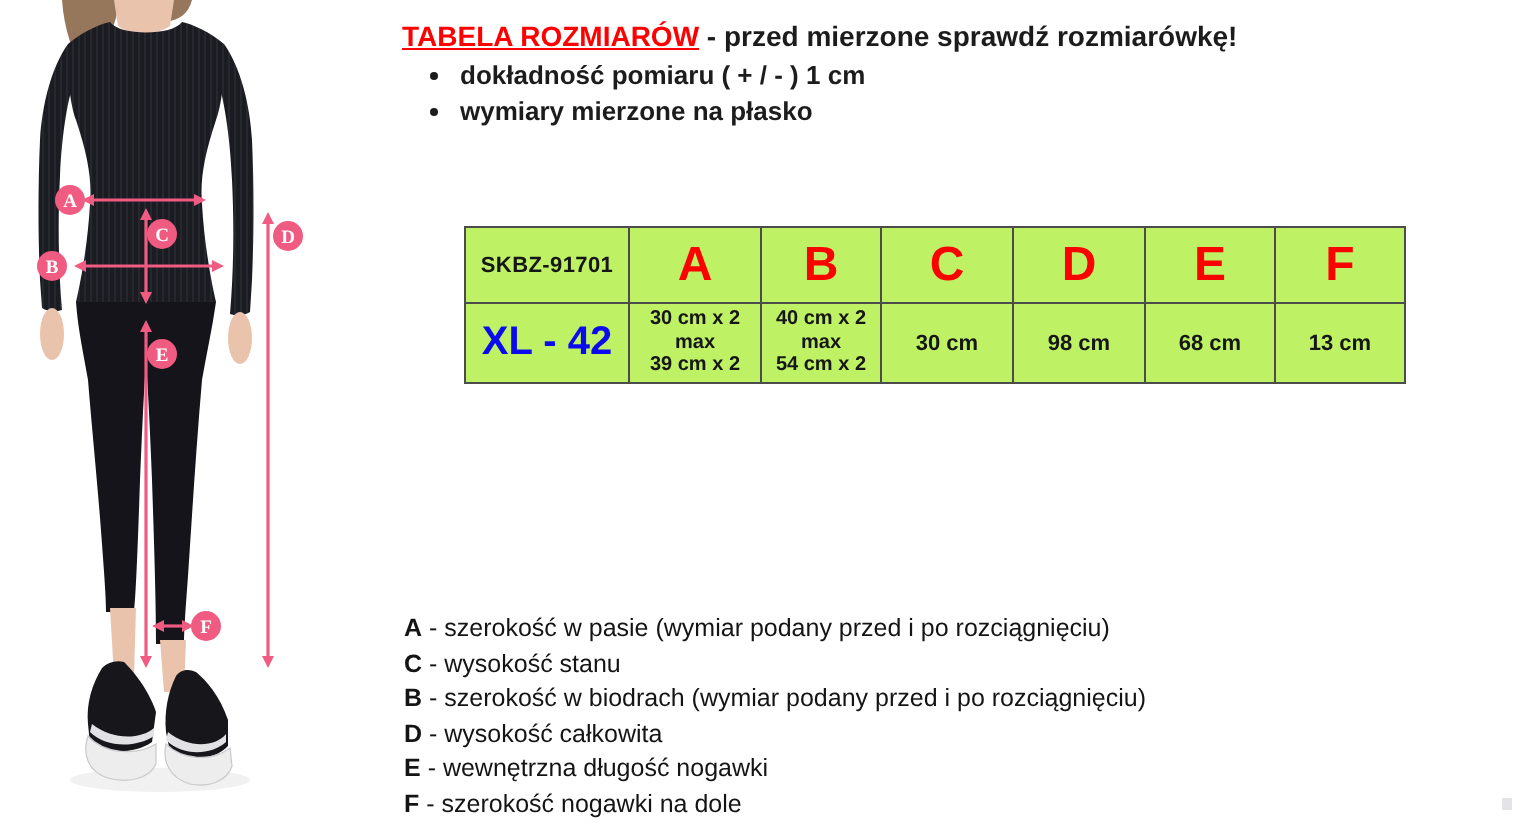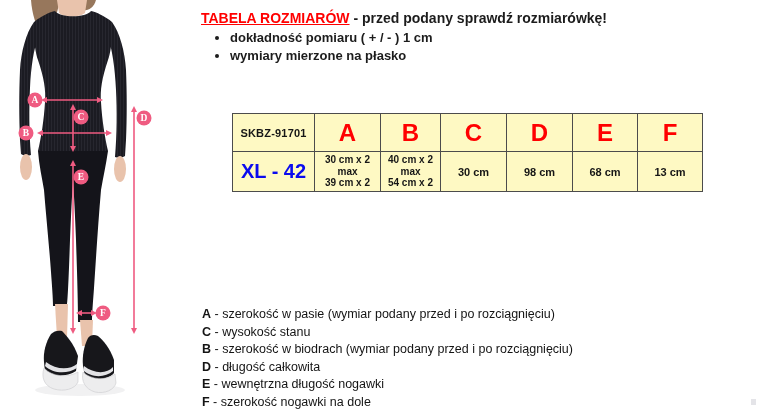--- a/index.html
+++ b/index.html
@@ -13,21 +13,21 @@
   .title-row{position:absolute;left:201px;top:10px;font-weight:bold;font-size:14px;color:#1c1c1c;white-space:nowrap;}
   .t-red{color:#ff0000;text-decoration:underline;}
 
   
   .bullets{position:absolute;left:216px;top:29px;margin:0;padding:0 0 0 14px;
            font-weight:bold;font-size:13px;color:#1c1c1c;}
   .bullets li{line-height:17.5px;list-style:disc;}
 
   
   .size-table{position:absolute;left:232px;top:113px;width:470px;
-              border-collapse:collapse;table-layout:fixed;background:#fef9c3;}
+              border-collapse:collapse;table-layout:fixed;background:#bef264;}
   .size-table th,.size-table td{border:1px solid #4c4c4c;text-align:center;vertical-align:middle;padding:0;}
   .size-table thead tr{height:38px;}
   .size-table tbody tr{height:40px;}
   .code-cell{font-size:11px;font-weight:bold;color:#161616;letter-spacing:.2px;}
   .col-cell{font-size:24px;font-weight:bold;color:#ff0000;}
   .size-cell{font-size:20px;font-weight:bold;color:#0b0bee;}
   .val-cell{font-size:11px;font-weight:bold;color:#161616;}
   .val-cell.multi{white-space:pre-line;font-size:10px;line-height:11.5px;}
 
   
@@ -139,21 +139,21 @@
           <text class="marker-letter" x="81" y="180.4" text-anchor="middle">E</text>
         </g>
         <g>
           <circle cx="103" cy="313" r="7.5" fill="#ef5b81"></circle>
           <text class="marker-letter" x="103" y="316.4" text-anchor="middle">F</text>
         </g>
       </g>
     </svg>
   </div>
 
-  <div class="title-row"><span class="t-red">TABELA ROZMIARÓW</span><span> - przed podany sprawdź rozmiarówkę!</span></div>
+  <div class="title-row"><span class="t-red">TABELA ROZMIARÓW</span><span> - przed mierzone sprawdź rozmiarówkę!</span></div>
 
   <ul class="bullets">
       <li class="bullet-item">dokładność pomiaru ( + / - ) 1 cm</li>
       <li class="bullet-item">wymiary mierzone na płasko</li>
     </ul>
 
   <table class="size-table">
     <colgroup>
       <col style="width:82px">
         <col style="width:66px">
@@ -188,19 +188,19 @@
           <td class="val-cell">68 cm</td>
           <td class="val-cell">13 cm</td>
         </tr>
       </tbody>
   </table>
 
   <div class="legend">
       <div class="legend-line"><span class="legend-letter">A</span><span> - szerokość w pasie (wymiar podany przed i po rozciągnięciu)</span></div>
       <div class="legend-line"><span class="legend-letter">C</span><span> - wysokość stanu</span></div>
       <div class="legend-line"><span class="legend-letter">B</span><span> - szerokość w biodrach (wymiar podany przed i po rozciągnięciu)</span></div>
-      <div class="legend-line"><span class="legend-letter">D</span><span> - długość całkowita</span></div>
+      <div class="legend-line"><span class="legend-letter">D</span><span> - wysokość całkowita</span></div>
       <div class="legend-line"><span class="legend-letter">E</span><span> - wewnętrzna długość nogawki</span></div>
       <div class="legend-line"><span class="legend-letter">F</span><span> - szerokość nogawki na dole</span></div>
     </div>
 
   <div class="artifact"></div>
 </div>
 
 </body></html>

